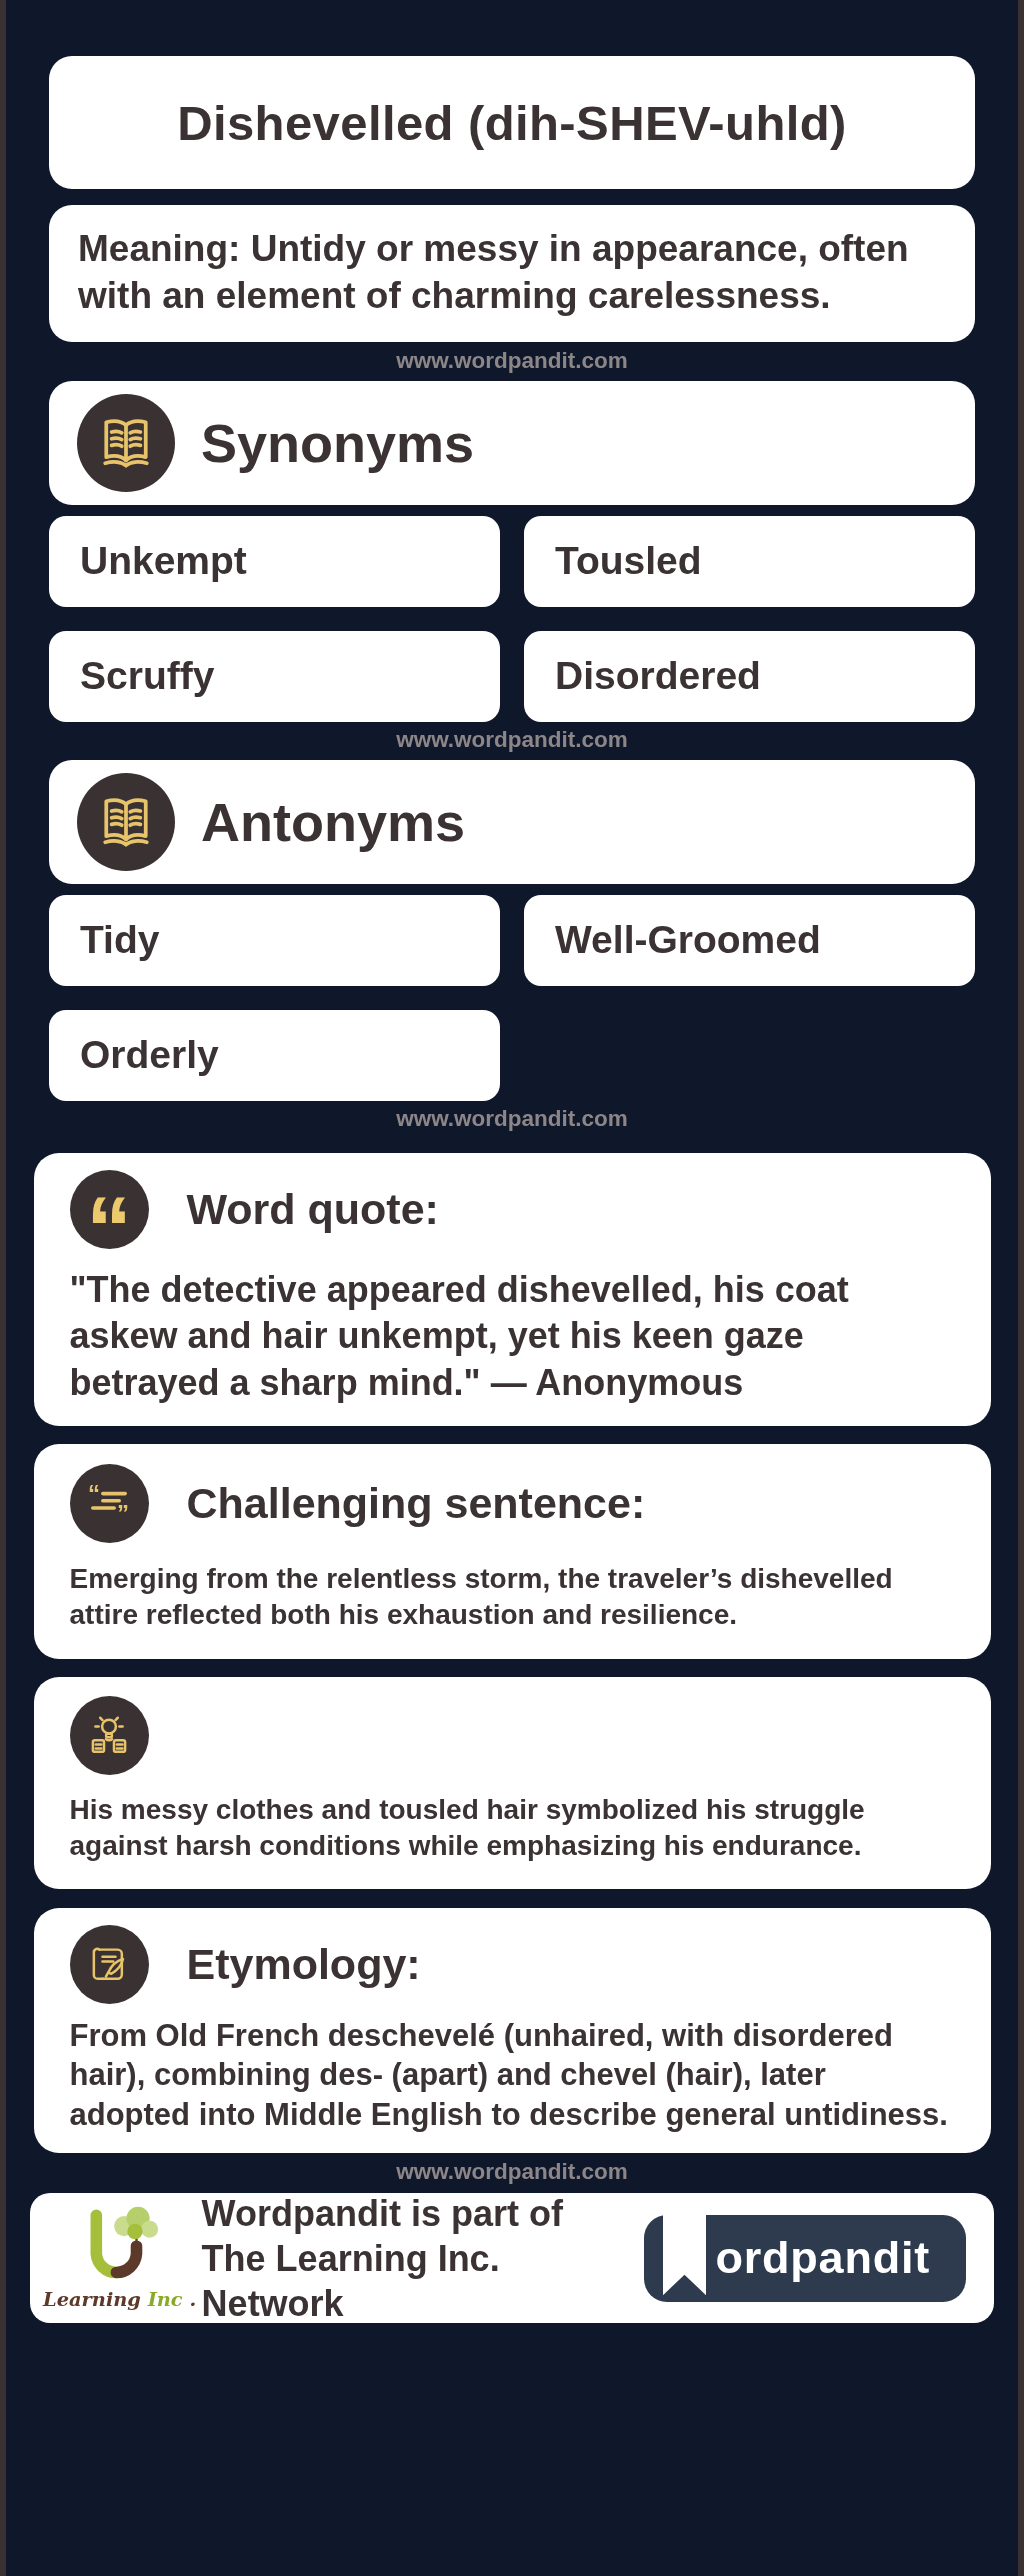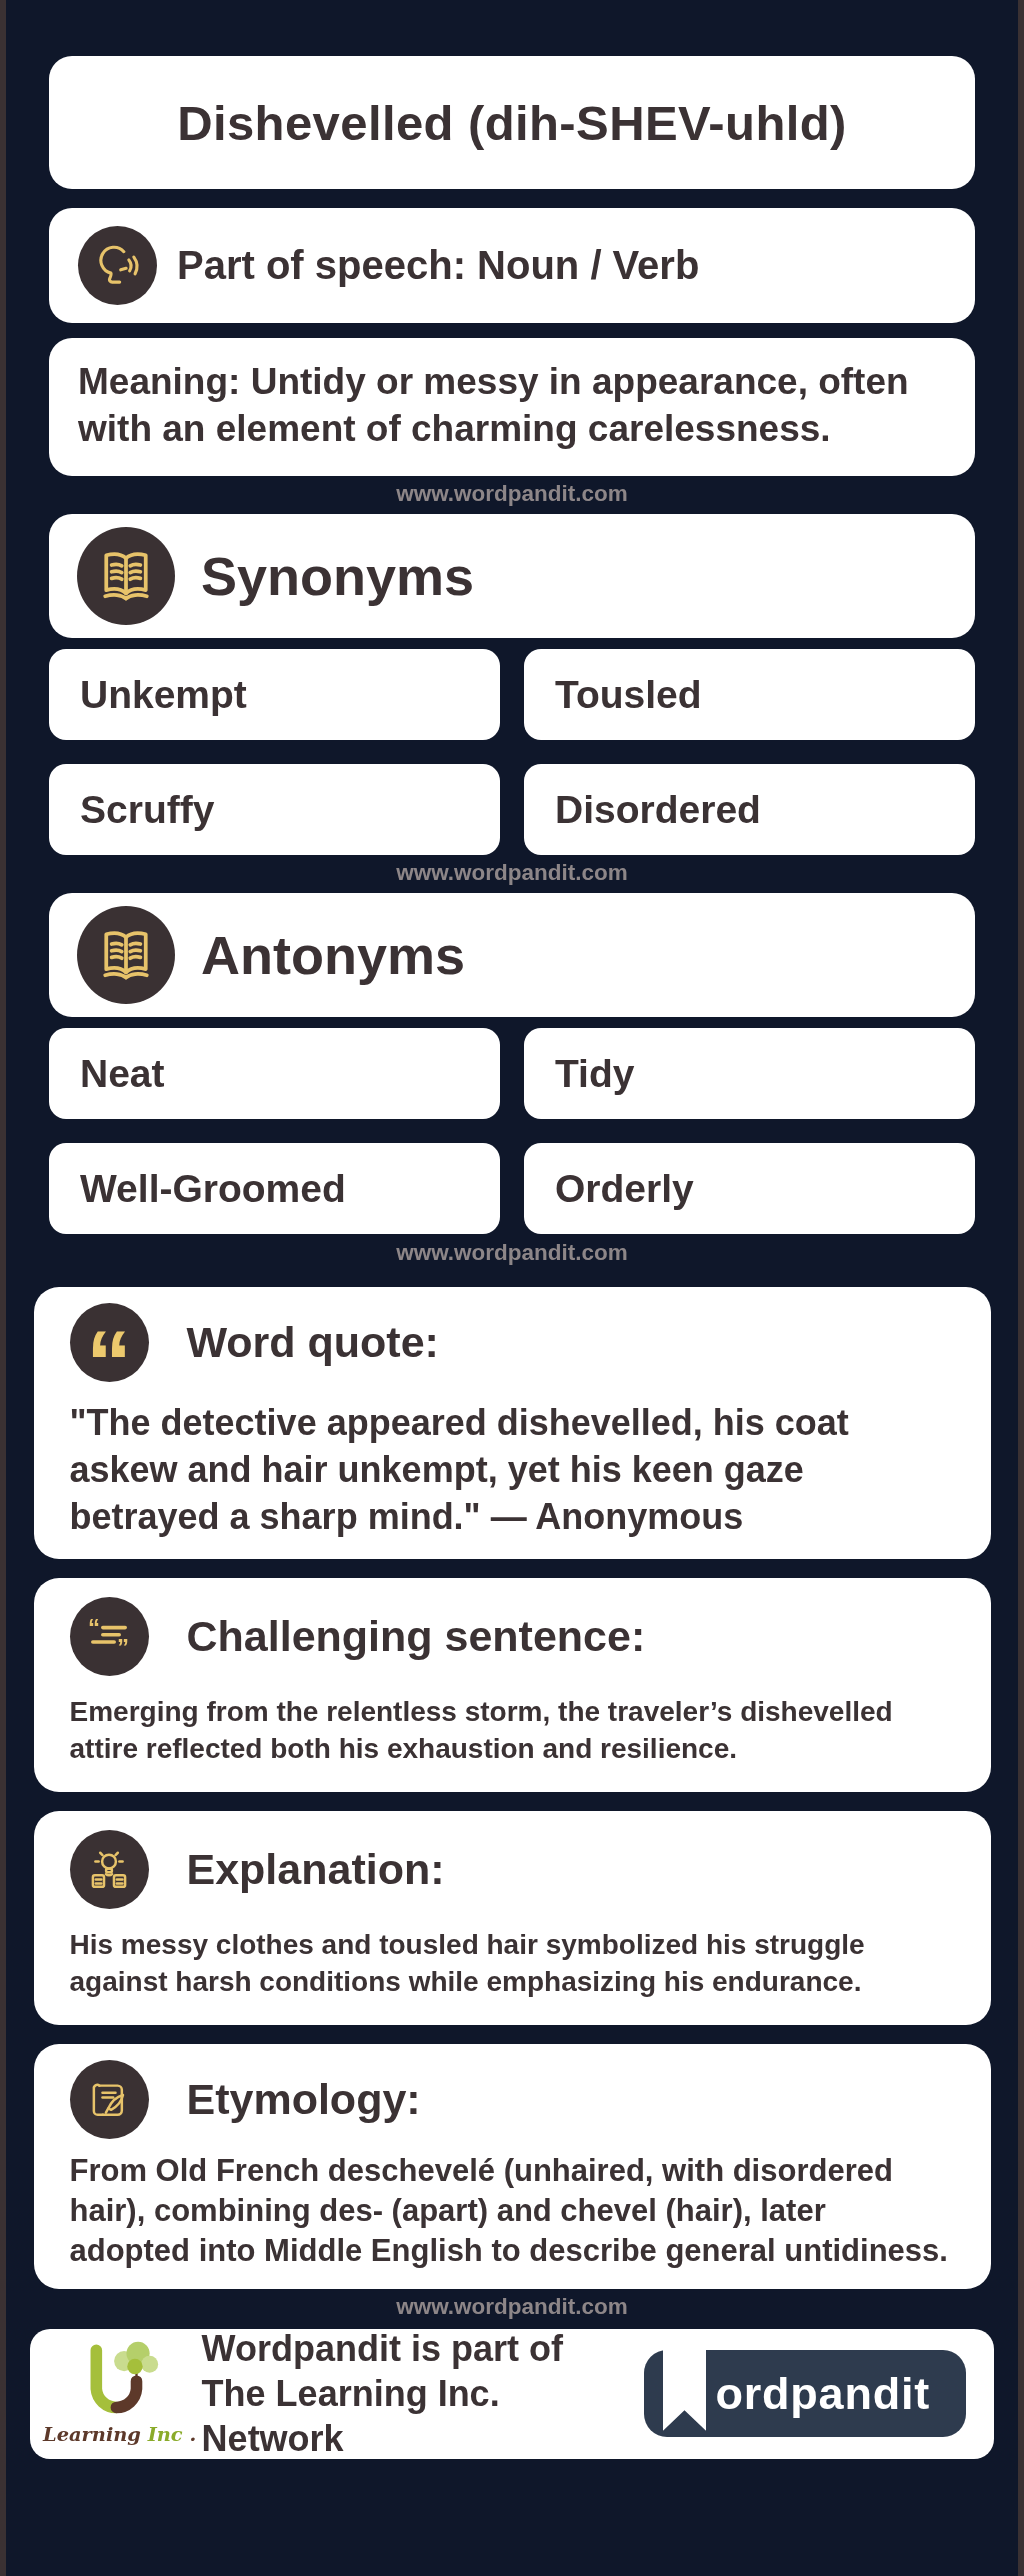--- a/index.html
+++ b/index.html
@@ -54,31 +54,20 @@
 </style>
 </head>
 <body>
 
 <div class="page">
 
   <div class="card title-card">
     <span class="title-text">Dishevelled (dih-SHEV-uhld)</span>
   </div>
 
-  <div class="card pos-card">
-    <span class="icon-circle ic-100">
-      <svg width="50" height="50" viewBox="0 0 24 24" fill="none" stroke="#e7c36a" stroke-width="1.5" stroke-linecap="round" stroke-linejoin="round">
-        <path d="M14.8 5.6 A6.3 6.3 0 1 0 8.6 15.9 C8.9 16.5 8.5 17.5 8 18.6 C7.7 19.4 8.3 20.2 9.2 20.2 L12.8 20.2"></path>
-        <path d="M13.3 14.3 L15.9 13.6"></path>
-        <path d="M17.2 9.6 A4.6 4.6 0 0 1 17.6 14.8"></path>
-        <path d="M19.6 8.2 A7.6 7.6 0 0 1 20.2 16.2"></path>
-      </svg>
-    </span>
-    <span class="pos-label">Part of speech: Noun / Verb</span>
-  </div>
 
   <div class="card meaning-card">
     <p class="meaning-text">Meaning: Untidy or messy in appearance, often with an element of charming carelessness.</p>
   </div>
 
   <div class="watermark">www.wordpandit.com</div>
 
   <div class="card section-card">
     <span class="icon-circle ic-125">
       <svg width="64" height="64" viewBox="0 0 24 24" fill="none" stroke="#e7c36a" stroke-width="1.4" stroke-linecap="round" stroke-linejoin="round">
@@ -114,21 +103,20 @@
         <path d="M6.6 12.9 C8 12.5 9.4 12.6 10.4 13.2"></path>
         <path d="M17.4 7.9 C16 7.5 14.6 7.6 13.6 8.2"></path>
         <path d="M17.4 10.4 C16 10 14.6 10.1 13.6 10.7"></path>
         <path d="M17.4 12.9 C16 12.5 14.6 12.6 13.6 13.2"></path>
         <path d="M4.2 19.6 C7.2 18.7 10.4 19 12 20.5 C13.6 19 16.8 18.7 19.8 19.6"></path>
       </svg>
     </span>
     <h2 class="section-title">Antonyms</h2>
   </div>
   <div class="tiles">
-    <div class="tile">Neat</div>
     <div class="tile">Tidy</div>
     <div class="tile">Well-Groomed</div>
     <div class="tile">Orderly</div>
   </div>
 
   <div class="watermark">www.wordpandit.com</div>
 
   <div class="card info-card tight">
     <div class="info-head">
       <span class="icon-circle ic-100">
@@ -167,21 +155,20 @@
           <path d="M8.6 4.2 L7.4 3"></path>
             <path d="M15.4 4.2 L16.6 3"></path>
           <rect x="3.6" y="14.8" width="5.8" height="6" rx="1"></rect>
           <path d="M5.1 17 L8 17"></path>
             <path d="M5.1 19 L8 19"></path>
           <rect x="14.6" y="14.8" width="5.8" height="6" rx="1"></rect>
           <path d="M16.1 17 L19 17"></path>
             <path d="M16.1 19 L19 19"></path>
         </svg>
       </span>
-      <h3 class="info-title">Explanation:</h3>
     </div>
     <p class="info-body body-48">His messy clothes and tousled hair symbolized his struggle against harsh conditions while emphasizing his endurance.</p>
   </div>
 
   <div class="card info-card tight">
     <div class="info-head">
       <span class="icon-circle ic-100">
         <svg width="46" height="46" viewBox="0 0 24 24" fill="none" stroke="#e7c36a" stroke-width="1.3" stroke-linecap="round" stroke-linejoin="round">
           <path d="M7 4.5 L16.5 4.5 A2.2 2.2 0 0 1 18.7 6.7 L18.7 17.5 A2.2 2.2 0 0 1 16.5 19.7 L8.8 19.7"></path>
           <path d="M7 4.5 A1.8 1.8 0 0 0 4.1 6.2 L4.1 17.7 A2 2 0 0 0 6.1 19.7 L8.8 19.7"></path>

